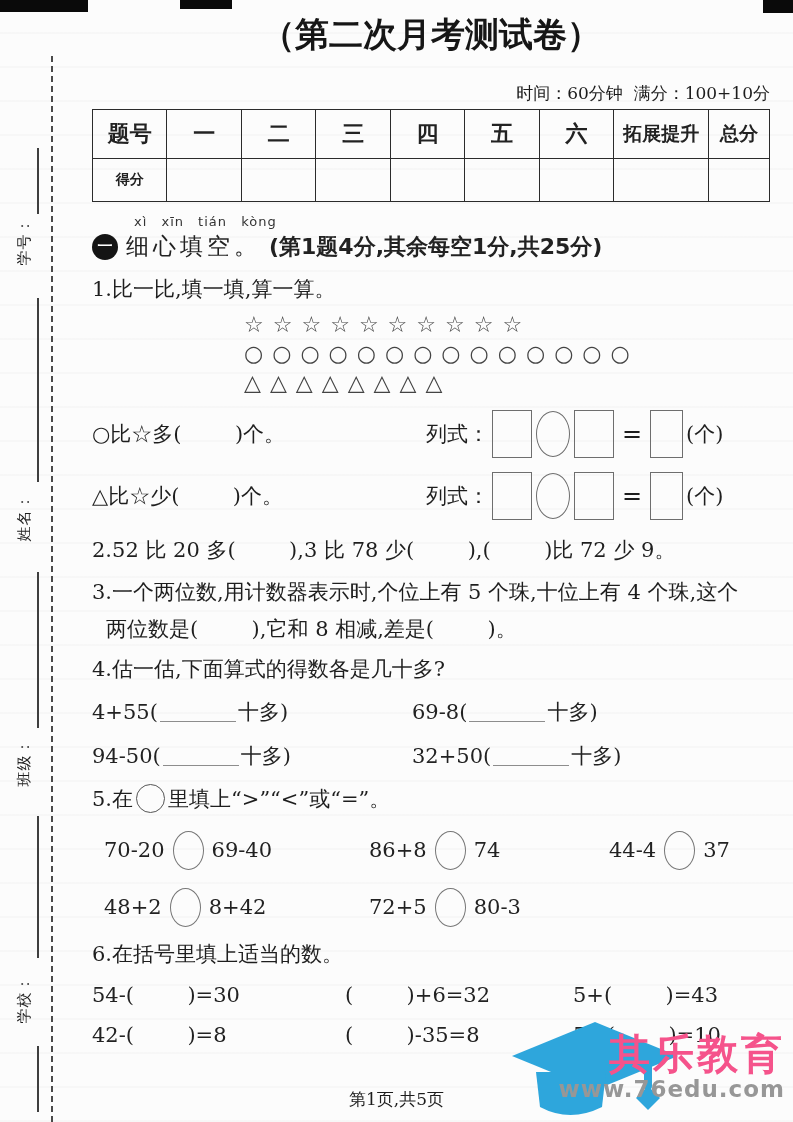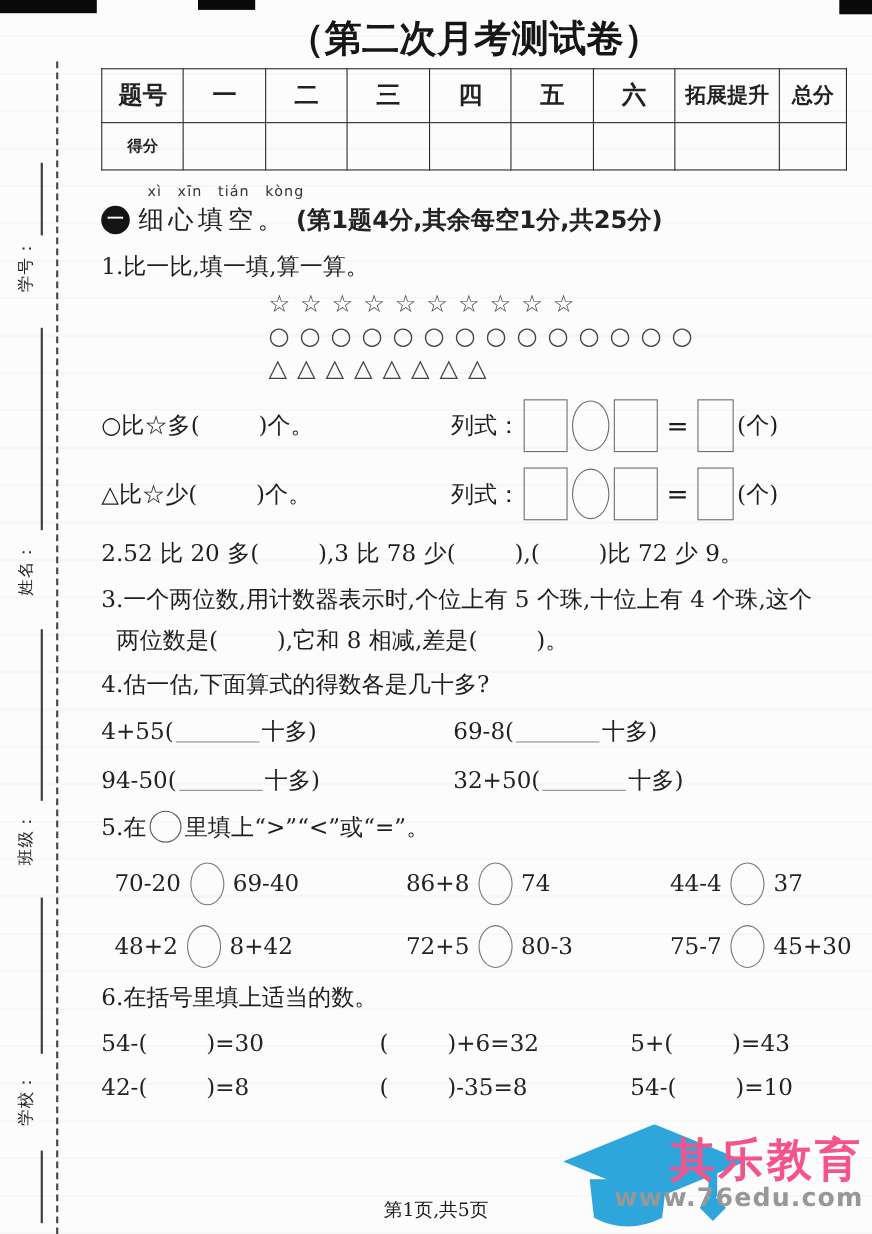--- a/index.html
+++ b/index.html
@@ -39,21 +39,21 @@
            display:flex;align-items:center;justify-content:center;font-size:15px;font-weight:700;
            font-family:"DejaVu Sans","Liberation Sans",sans-serif;}
   .sec-title{font-family:"DejaVu Sans","Liberation Sans",sans-serif;font-weight:400;font-size:23px;letter-spacing:4px;white-space:nowrap;}
   .sec-note{font-family:"DejaVu Sans","Liberation Sans",sans-serif;font-weight:700;font-size:22px;white-space:nowrap;}
 
   .q-text{font-size:21px;line-height:1.25;color:#1e1e1e;white-space:nowrap;}
   .q1-head{margin-top:14px;}
   .shapes{margin-top:8px;margin-left:152px;font-family:"DejaVu Sans","Liberation Sans",sans-serif;}
   .shape-row{font-size:22px;letter-spacing:9px;line-height:29px;color:#444;}
 
-  .subq{display:flex;align-items:center;margin-top:12px;height:50px;}
+  .subq{display:flex;align-items:center;margin-top:12px;height:50px;gap:16px;}
   .subq .lbl{flex:0 0 318px;}
   .lieshi{display:flex;align-items:center;}
   .ansbox{display:inline-block;width:38px;height:46px;border:1.6px solid #6e6e6e;margin:0 3px;background:transparent;}
   .ansbox.small{width:31px;}
   .anscircle{display:inline-block;width:32px;height:44px;border:1.6px solid #6e6e6e;border-radius:50%;margin:0 1px;}
   .eq{font-size:24px;margin:0 5px;color:#1e1e1e;}
 
   .q2{margin-top:16px;}
   .q3{margin-top:10px;}
   .q3 .q-text{line-height:37px;}
@@ -103,20 +103,21 @@
   <div class="write-line l3"></div>
   <div class="write-line l4"></div>
   <div class="write-line l5"></div>
   <div class="vlabel v1">学号：</div>
   <div class="vlabel v2">姓名：</div>
   <div class="vlabel v3">班级：</div>
   <div class="vlabel v4">学校：</div>
 
   <div class="content">
     <h2 class="subtitle">（第二次月考测试卷）</h2>
+    <div class="meta">时间：60分钟&nbsp;&nbsp;满分：100+10分</div>
 
     <table class="score-table">
       <colgroup>
         <col style="width:11%">
           <col style="width:11%">
           <col style="width:11%">
           <col style="width:11%">
         <col style="width:11%">
           <col style="width:11%">
           <col style="width:11%">
@@ -233,25 +234,20 @@
         <span class="cmp-item">
             <span>48+2</span>
             <span class="cmp-circle"></span>
             <span>8+42</span>
           </span>
         <span class="cmp-item">
             <span>72+5</span>
             <span class="cmp-circle"></span>
             <span>80-3</span>
           </span>
-        <span class="cmp-item">
-            <span>75-7</span>
-            <span class="cmp-circle"></span>
-            <span>45+30</span>
-          </span>
       </div>
     </div>
 
     <div class="q6">
       <div class="q-text">6.在括号里填上适当的数。</div>
       <div class="row q6-row">
         <span>54-(&nbsp;&nbsp;&nbsp;&nbsp;&nbsp;&nbsp;&nbsp;&nbsp;)=30</span>
         <span>(&nbsp;&nbsp;&nbsp;&nbsp;&nbsp;&nbsp;&nbsp;&nbsp;)+6=32</span>
         <span>5+(&nbsp;&nbsp;&nbsp;&nbsp;&nbsp;&nbsp;&nbsp;&nbsp;)=43</span>
       </div>

